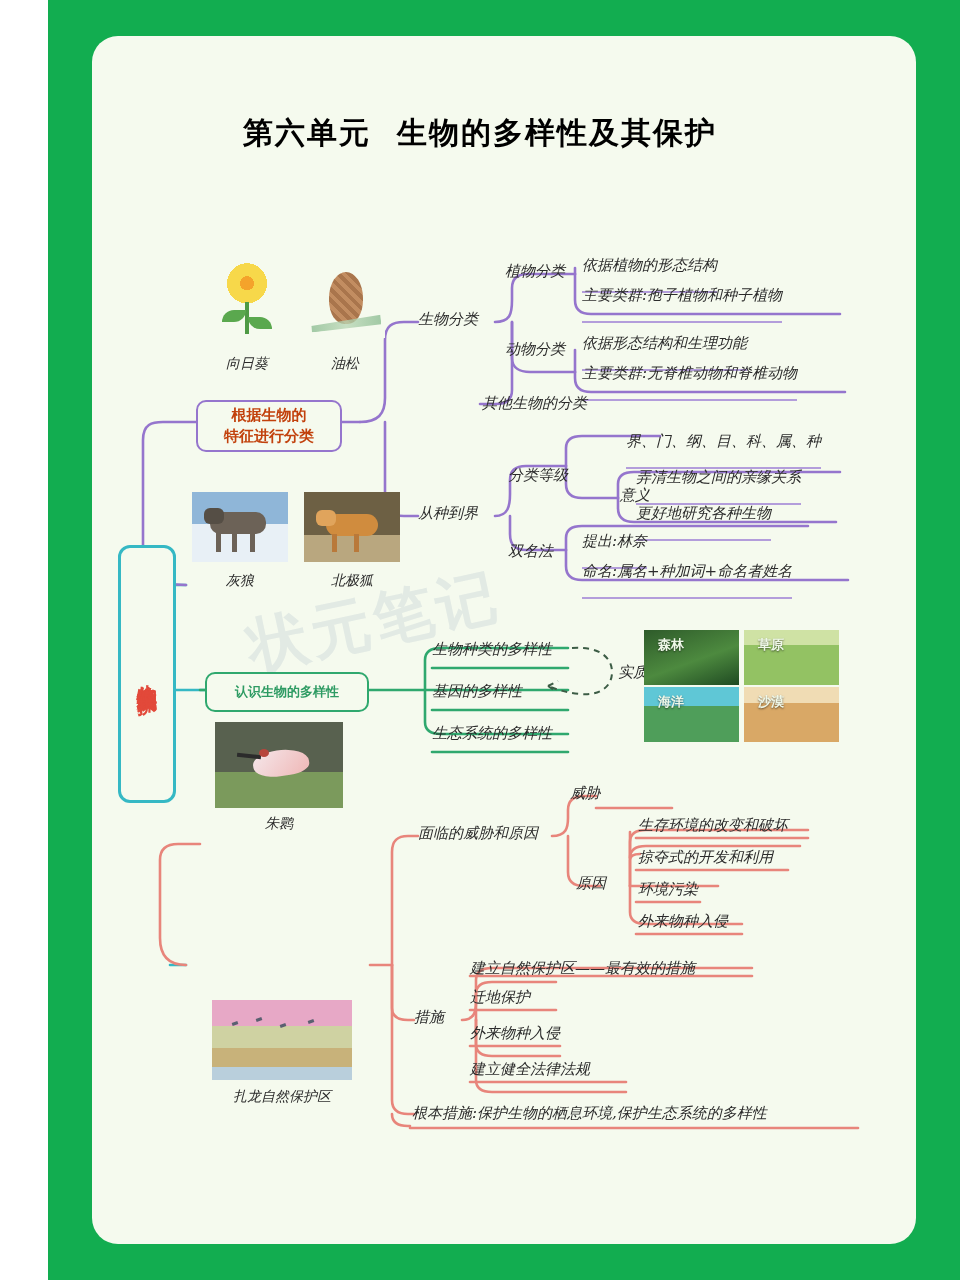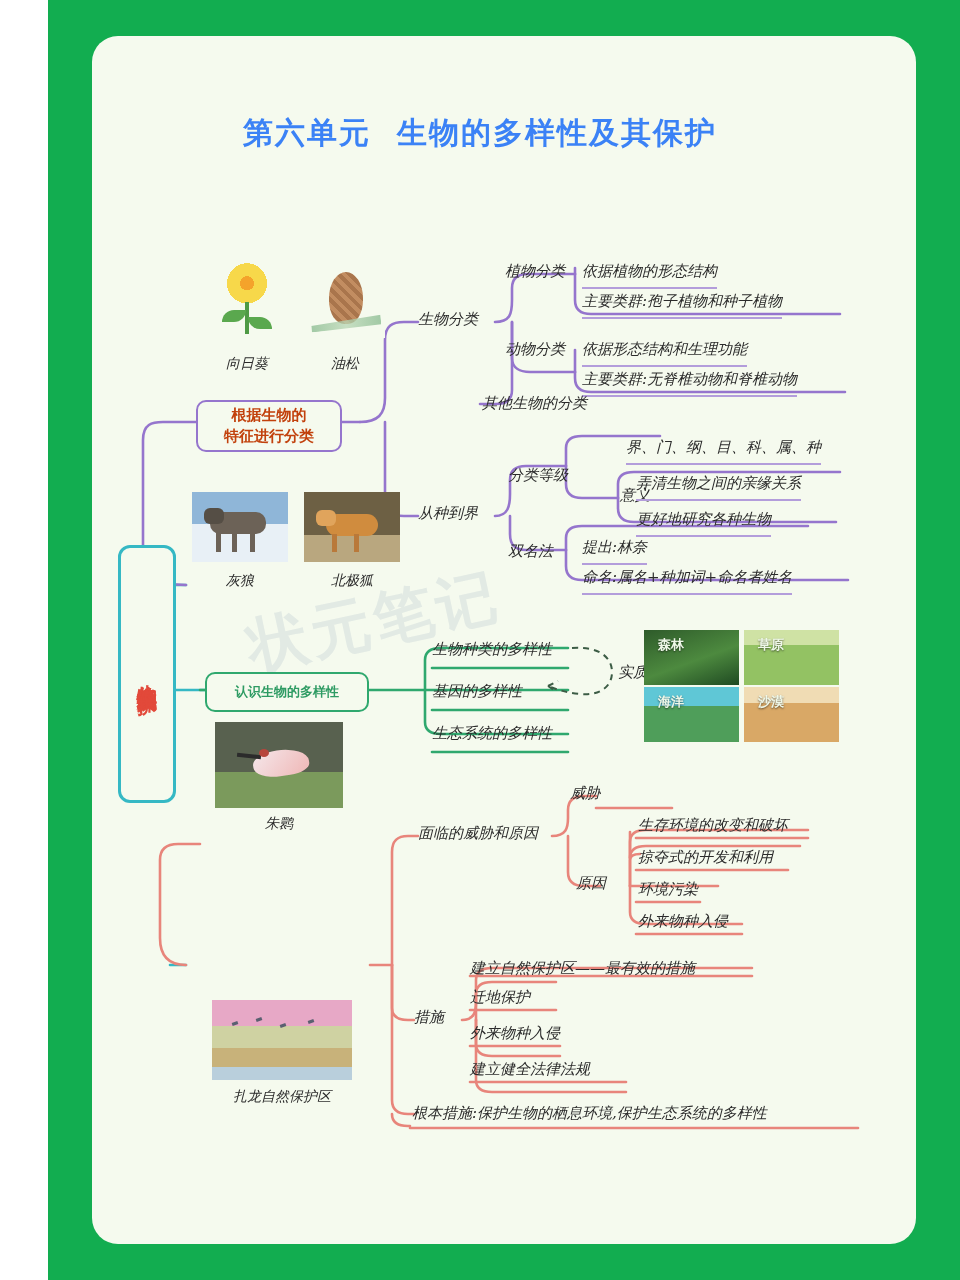--- a/index.html
+++ b/index.html
@@ -13,28 +13,28 @@
   .sheet{position:absolute;left:92px;top:36px;width:824px;height:1208px;
          background:#f5faee;border-radius:26px;}
 
   
   .watermark{position:absolute;left:250px;top:560px;width:460px;height:140px;
              transform:rotate(-12deg);color:rgba(150,170,190,.20);
              font-size:60px;font-weight:bold;letter-spacing:4px;
              font-family:"DejaVu Sans",sans-serif;white-space:nowrap;pointer-events:none;}
 
   .title{position:absolute;left:0;top:113px;width:960px;text-align:center;
-         color:#3b82f6;font-size:30px;font-weight:bold;letter-spacing:2px;
+         color:#000000;font-size:30px;font-weight:bold;letter-spacing:2px;
          font-family:"DejaVu Sans","Liberation Sans",sans-serif;}
   .title .sp{display:inline-block;width:26px;}
 
   
   .hw{position:absolute;color:#2b2b2b;font-size:15px;white-space:nowrap;
       font-family:"DejaVu Serif","Liberation Serif",serif;font-style:italic;}
-  .hw.u{border-bottom:2px solid #b39ddb;padding-bottom:6px;margin-top:6px;}
+  .hw.u{border-bottom:2px solid #b39ddb;padding-bottom:16px;}
 
   
   .nodebox{position:absolute;border-radius:10px;background:#f5faee;
            display:flex;align-items:center;justify-content:center;text-align:center;
            font-family:"DejaVu Sans","Liberation Sans",sans-serif;font-weight:bold;}
   .nb-purple{border:2.5px solid #9575cd;color:#c2410c;}
   .nb-green{border:2.5px solid #2fa86e;color:#2e9b63;}
   .nb-red{border:2.5px solid #e8857b;color:#3f9b6d;}
 
   #central{position:absolute;left:118px;top:545px;width:52px;height:252px;

